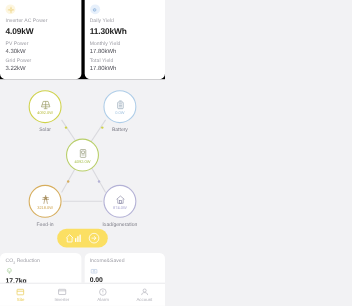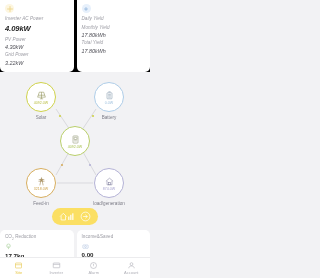--- a/index.html
+++ b/index.html
@@ -6,21 +6,21 @@
   html,body{ width:150px; height:278px; }
   body{
     font-family:"Liberation Sans", sans-serif;
     background:#f2f2f4;
     color:#2b2b2b;
     overflow:hidden;
   }
   .app{ position:relative; width:150px; height:278px; display:flex; flex-direction:column; }
 
   
-  .summary{ display:flex; gap:3px; padding:0; background:#000000;font-style:italic; }
+  .summary{ display:flex; gap:3px; padding:0; background:#000000; }
   .card{
     flex:1; background:#ffffff; border-radius:0 0 5px 5px;
     padding:4px 5px 5px 5px; min-width:0;
   }
   .card-icon{
     width:9px; height:9px; border-radius:50%;
     display:flex; align-items:center; justify-content:center;
     margin-bottom:3px;
   }
   .ic-sun{ background:#fdf6e0; }
@@ -125,20 +125,21 @@
     </div>
 
     <div class="card">
       <div class="card-icon ic-day">
         <svg width="6" height="6" viewBox="0 0 16 16">
             <circle cx="8" cy="8" r="3.2" fill="none" stroke="#5b8fc9" stroke-width="1.2"></circle>
             <circle cx="8" cy="8" r="1" fill="#5b8fc9"></circle>
           </svg>
       </div>
       <div class="lbl">Daily Yield</div>
+      <div class="big">11.30kWh</div>
       <div class="sp"></div>
       <div class="lbl">Monthly Yield</div>
       <div class="val">17.80kWh</div>
       <div class="lbl">Total Yield</div>
       <div class="val">17.80kWh</div>
     </div>
   </div>
 
   <div class="flow">
 

